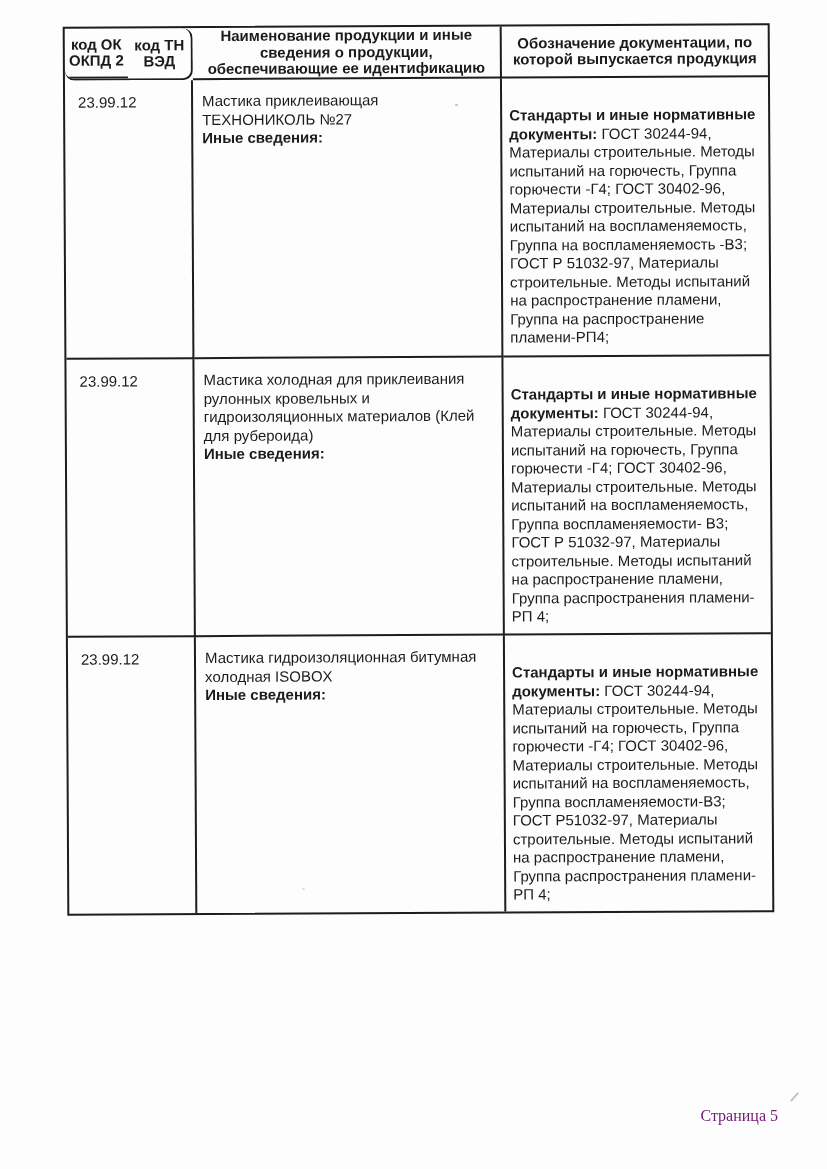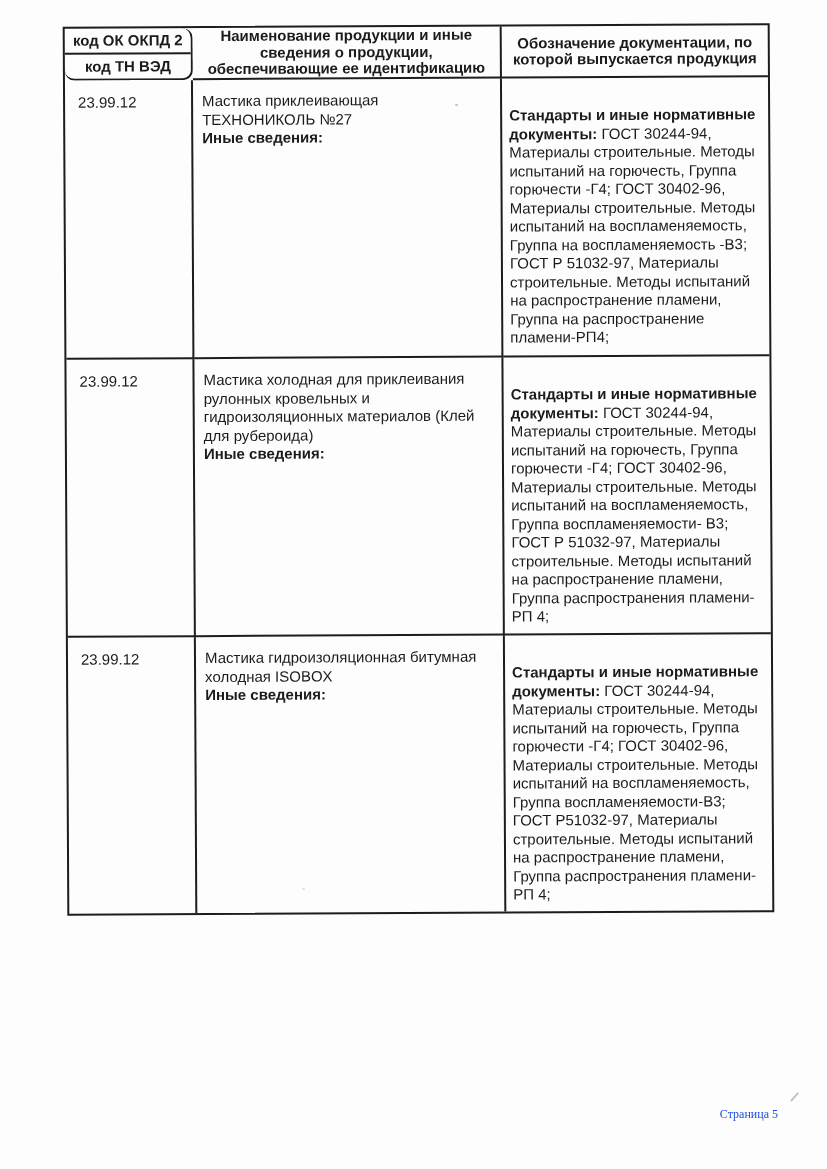--- a/index.html
+++ b/index.html
@@ -40,21 +40,21 @@
     line-height: 18.5px;
     overflow: hidden;
   }
   .cell.last-col { border-right: none; }
   .cell.last-row { border-bottom: none; }
   .head {
     font-weight: bold;
     line-height: 16.5px;
     text-align: center;
   }
-  .head-codes { display: flex; flex-direction: column; padding: 0; border-radius: 10px; }
+  .head-codes { display: flex; flex-direction: row; padding: 0; border-radius: 10px; }
   .head-half {
     flex: 1;
     display: flex;
     align-items: center;
     justify-content: center;
   }
   .head-half.top { border-bottom: 2px solid #1d1d1d; }
   .head-center {
     display: flex;
     align-items: center;
@@ -65,22 +65,22 @@
   .prod-cell { padding: 12px 10px 0 9px; }
   .prod-name { white-space: pre-line; }
   .other-label { font-weight: bold; }
   .docs-cell { padding: 28px 6px 0 7px; }
   .docs-cell p { margin: 0; }
   .footer {
     position: absolute;
     top: 1107px;
     right: 49px;
     font-family: "Liberation Serif", serif;
-    font-size: 12px;
-    color: #1d4ed8;
+    font-size: 16px;
+    color: #701a75;
   }
   .speck {
     position: absolute;
     background: #9a9a9a;
     border-radius: 50%;
     opacity: 0.65;
   }
   .speck-1 { left: 455px; top: 104px; width: 3px; height: 2px; }
   .speck-2 { left: 302px; top: 888px; width: 3px; height: 2px; opacity: 0.3; }
   .pen-tick {

